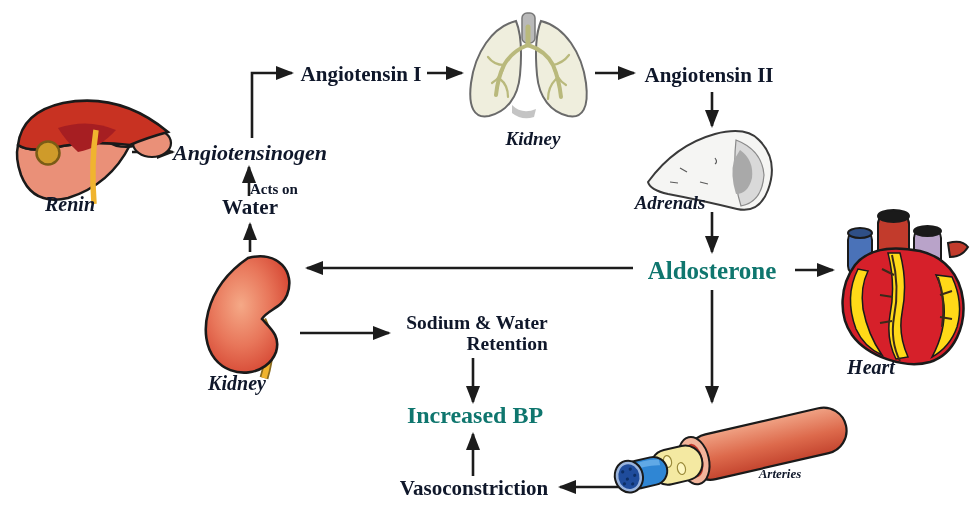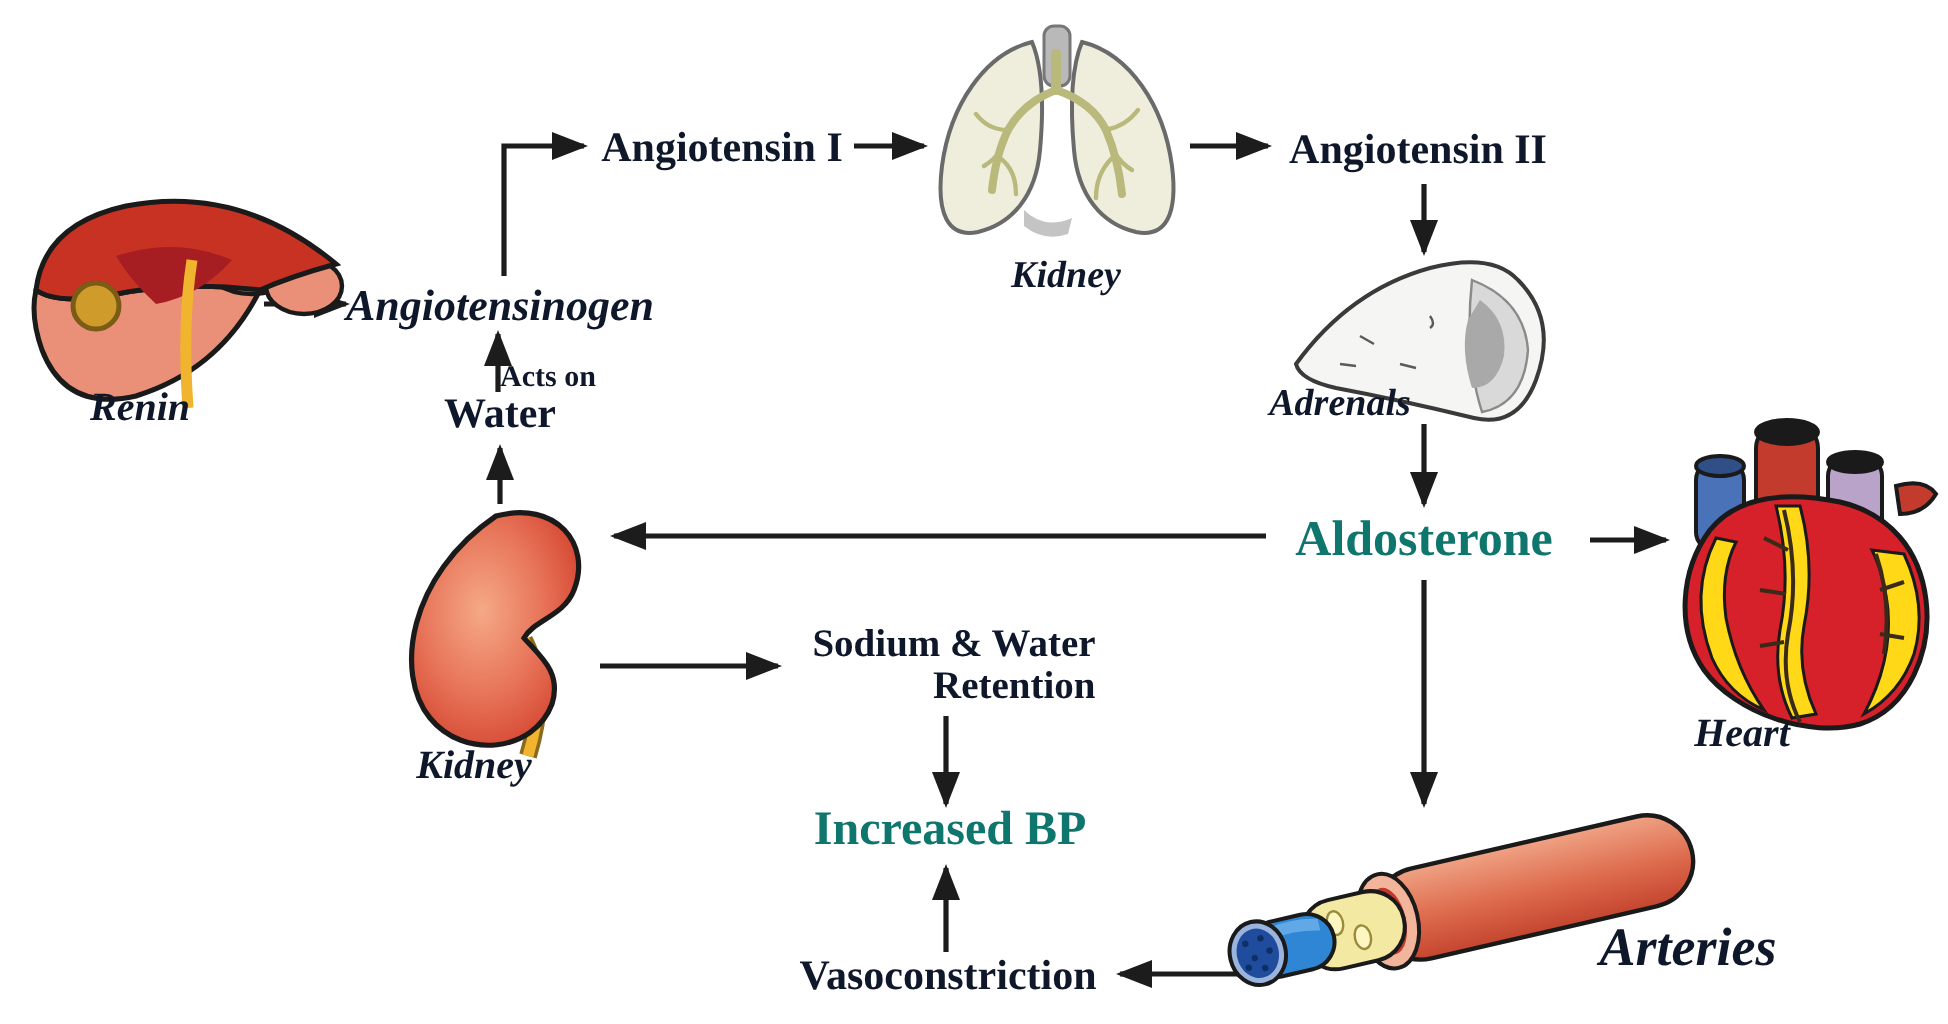--- a/index.html
+++ b/index.html
@@ -176,15 +176,15 @@
 
   <div class="lbl multiline" style="left:477px;top:333px;font-size:19.5px;text-align:right;">
     <span>Sodium &amp; Water</span>
     <span>Retention</span>
   </div>
 
   <div class="lbl red" style="left:475px;top:416px;font-size:24px;">Increased BP</div>
 
   <div class="lbl" style="left:474px;top:488px;font-size:21px;">Vasoconstriction</div>
 
-  <div class="lbl organ" style="left:844px;top:474px;font-size:27px;">Arteries</div>
+  <div class="lbl organ" style="left:780px;top:474px;font-size:13px;">Arteries</div>
 
 </div>
 
 </body></html>

